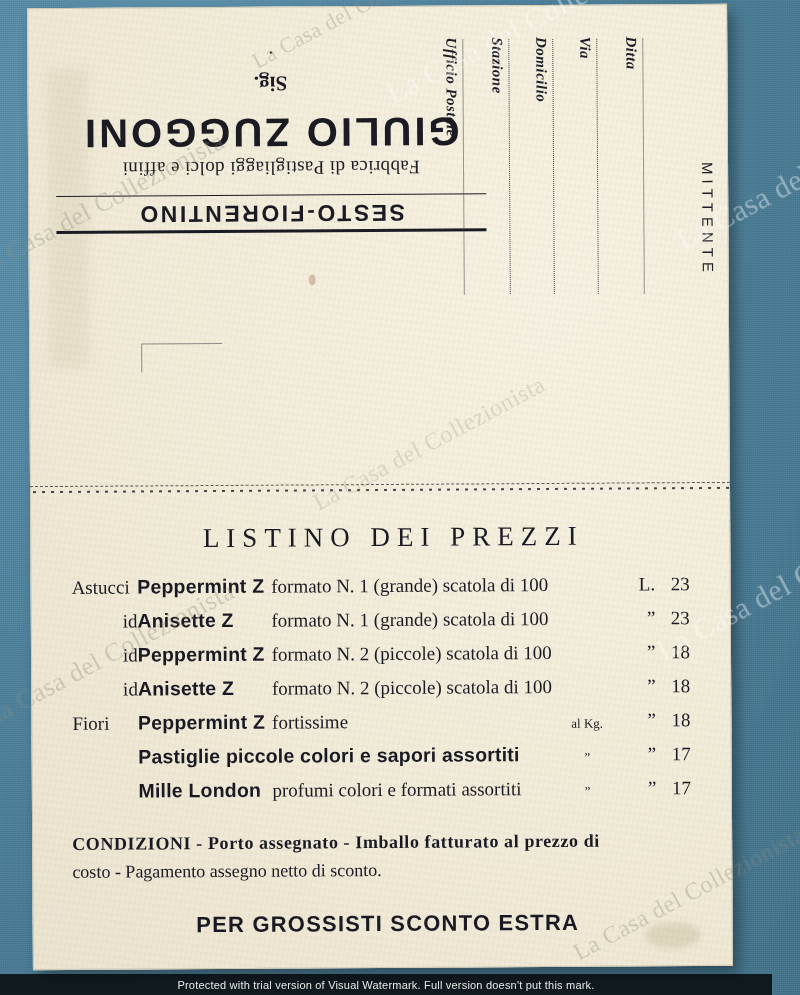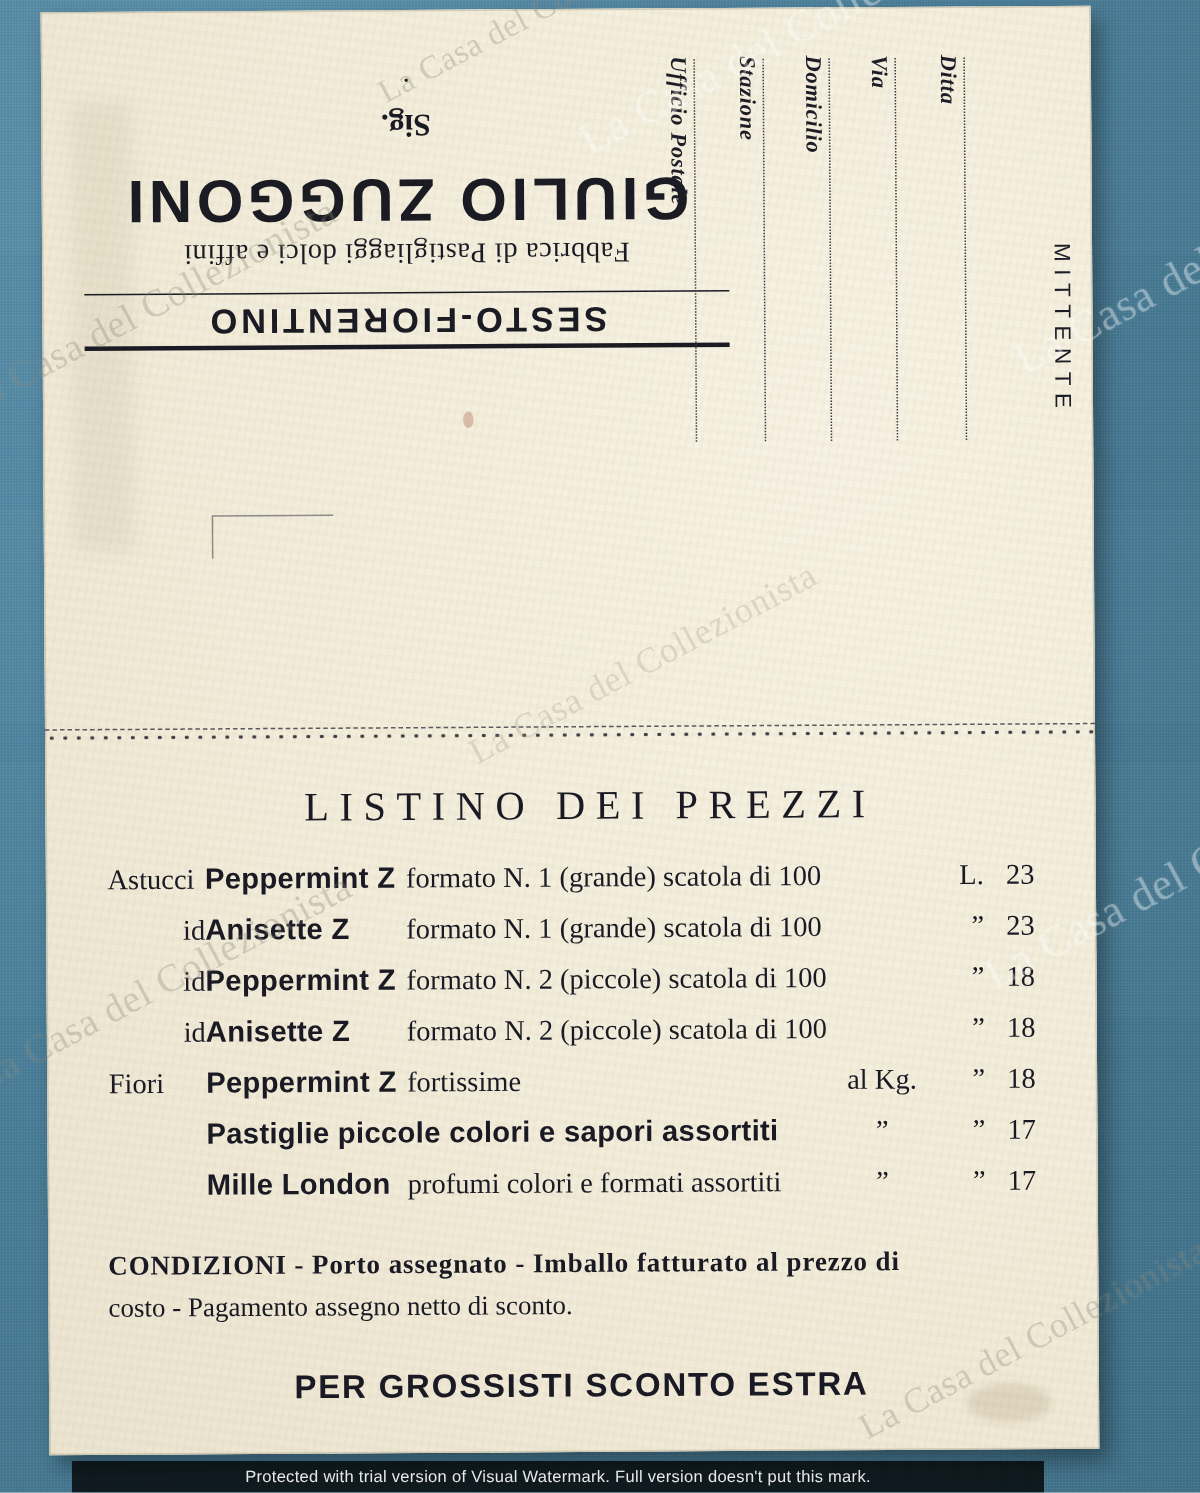--- a/index.html
+++ b/index.html
@@ -227,21 +227,21 @@
     font-family: "Liberation Sans", sans-serif;
     font-weight: bold;
     font-size: 19.5px;
     padding-right: 7px !important;
     letter-spacing: 0.2px;
   }
   .c-desc { font-size: 19px; }
   .c-unit {
     text-align: center;
     width: 92px;
-    font-size: 19px;
+    font-size: 13px;
   }
   .c-cur {
     text-align: right;
     width: 44px;
     font-size: 19px;
     padding-right: 6px !important;
   }
   .c-val {
     text-align: right;
     width: 34px;
@@ -280,31 +280,30 @@
     letter-spacing: 0.5px;
     text-shadow: 0 0 2px rgba(255,255,255,0.12);
   }
   .wm.dark { color: rgba(120,115,95,0.28); }
   .wm.big { font-size: 30px; color: rgba(255,255,255,0.33); }
 
   #footer-bar {
     position: absolute;
     left: 0;
     bottom: 0;
-    width: 648px;
+    width: 772px;
     height: 21px;
     background: rgba(0,0,0,0.78);
     color: #e8e8e8;
     font-family: "Liberation Sans", sans-serif;
     font-size: 11px;
     display: flex;
     align-items: center;
     justify-content: center;
     letter-spacing: 0.2px;
-    margin-left: 48px;
   }
 </style>
 </head>
 <body>
 
 <div id="board"></div>
 
 <div id="card">
   <div class="grain"></div>
 

